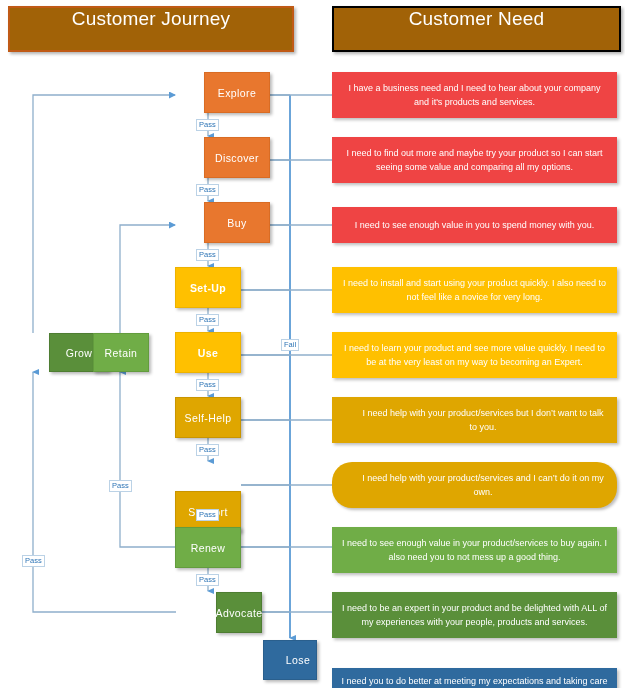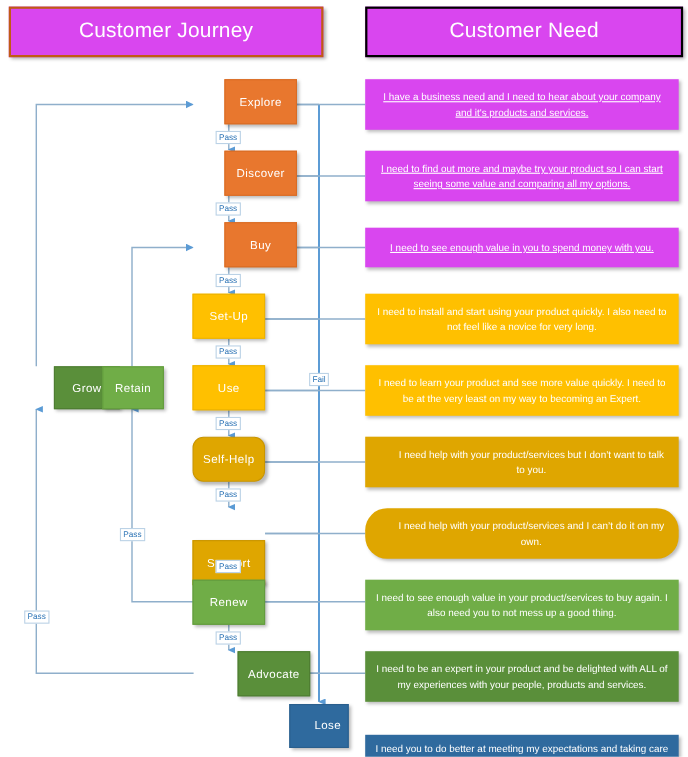--- a/index.html
+++ b/index.html
@@ -27,24 +27,24 @@
     position: absolute;
     left: 0; top: 0;
     width: 625px;
     height: 688px;
     pointer-events: none;
   }
 
   
   .hdr {
     position: absolute;
-    background: #d946ef;
+    background: #a16207;
     color: #ffffff;
     display: flex;
-    align-items: center;
+    align-items: flex-start;
     justify-content: center;
     font-size: 19px;
     letter-spacing: .2px;
     box-shadow: 2px 2px 3px rgba(0,0,0,.30);
   }
   .hdr.left   { left: 8px;   top: 6px; width: 282px; height: 42px; border: 2px solid #C05A16; }
   .hdr.right  { left: 332px; top: 6px; width: 285px; height: 42px; border: 2px solid #000000; }
 
   
   .node {
@@ -53,21 +53,21 @@
     align-items: center;
     justify-content: center;
     color: #ffffff;
     font-size: 10.5px;
     letter-spacing: .4px;
     text-align: center;
     box-shadow: 2px 2px 3px rgba(0,0,0,.28);
     box-sizing: border-box;
   }
   .node.orange   { background: #E8772E; border: 1px solid #D96C24; margin-left: 29px; }
-  .node.yellow   { background: #FFC000; border: 1px solid #EDB200; }
+  .node.yellow   { background: #FFC000; border: 1px solid #EDB200; font-weight: bold; }
   .node.yellow-d { background: #DFA600; border: 1px solid #C99500; }
   .node.green    { background: #70AD47; border: 1px solid #639C3E; }
   .node.green-d  { background: #5A8F3A; border: 1px solid #4E7D32; margin-left: 41px; }
   .node.blue     { background: #2F6A9E; border: 1px solid #2A5F8D; }
 
   
   .need {
     position: absolute;
     left: 332px;
     width: 285px;
@@ -75,21 +75,21 @@
     align-items: center;
     justify-content: center;
     text-align: center;
     color: #ffffff;
     font-size: 9px;
     line-height: 14px;
     padding: 3px 9px;
     box-sizing: border-box;
     box-shadow: 2px 2px 3px rgba(0,0,0,.26);
   }
-  .need.orange   { background: #d946ef; text-decoration: underline; }
+  .need.orange   { background: #ef4444; }
   .need.yellow   { background: #FFC000; }
   .need.yellow-d { background: #DFA600; padding-left: 26px; }
   .need.green    { background: #70AD47; }
   .need.green-d  { background: #5A8F3A; }
   .need.blue     { background: #2F6A9E; }
 
   
   .elabel {
     position: absolute;
     background: #ffffff;
@@ -176,30 +176,30 @@
   </div>
   <div class="node orange" style="left:175px; top:202px; width:66px; height:41px;">
     <span>Buy</span>
   </div>
   <div class="node yellow" style="left:175px; top:267px; width:66px; height:41px;">
     <span>Set-Up</span>
   </div>
   <div class="node yellow" style="left:175px; top:332px; width:66px; height:41px;">
     <span>Use</span>
   </div>
-  <div class="node yellow-d" style="left:175px; top:397px; width:66px; height:41px;border-radius:10px;">
+  <div class="node yellow-d" style="left:175px; top:397px; width:66px; height:41px;">
     <span>Self-Help</span>
   </div>
   <div class="node yellow-d" style="left:175px; top:462px; width:66px; height:41px;margin-top:29px;">
     <span>Support</span>
   </div>
   <div class="node green" style="left:175px; top:527px; width:66px; height:41px;">
     <span>Renew</span>
   </div>
-  <div class="node green-d" style="left:175px; top:592px; width:66px; height:41px;">
+  <div class="node green-d" style="left:175px; top:592px; width:46px; height:41px;">
     <span>Advocate</span>
   </div>
 
   <div class="node green-d" style="left:8px;  top:333px; width:60px; height:39px;">
     <span>Grow</span>
   </div>
   <div class="node green" style="left:93px; top:333px; width:56px; height:39px;">
     <span>Retain</span>
   </div>
   <div class="node blue" style="left:263px; top:640px; width:54px; height:40px;padding-left:16px;">

